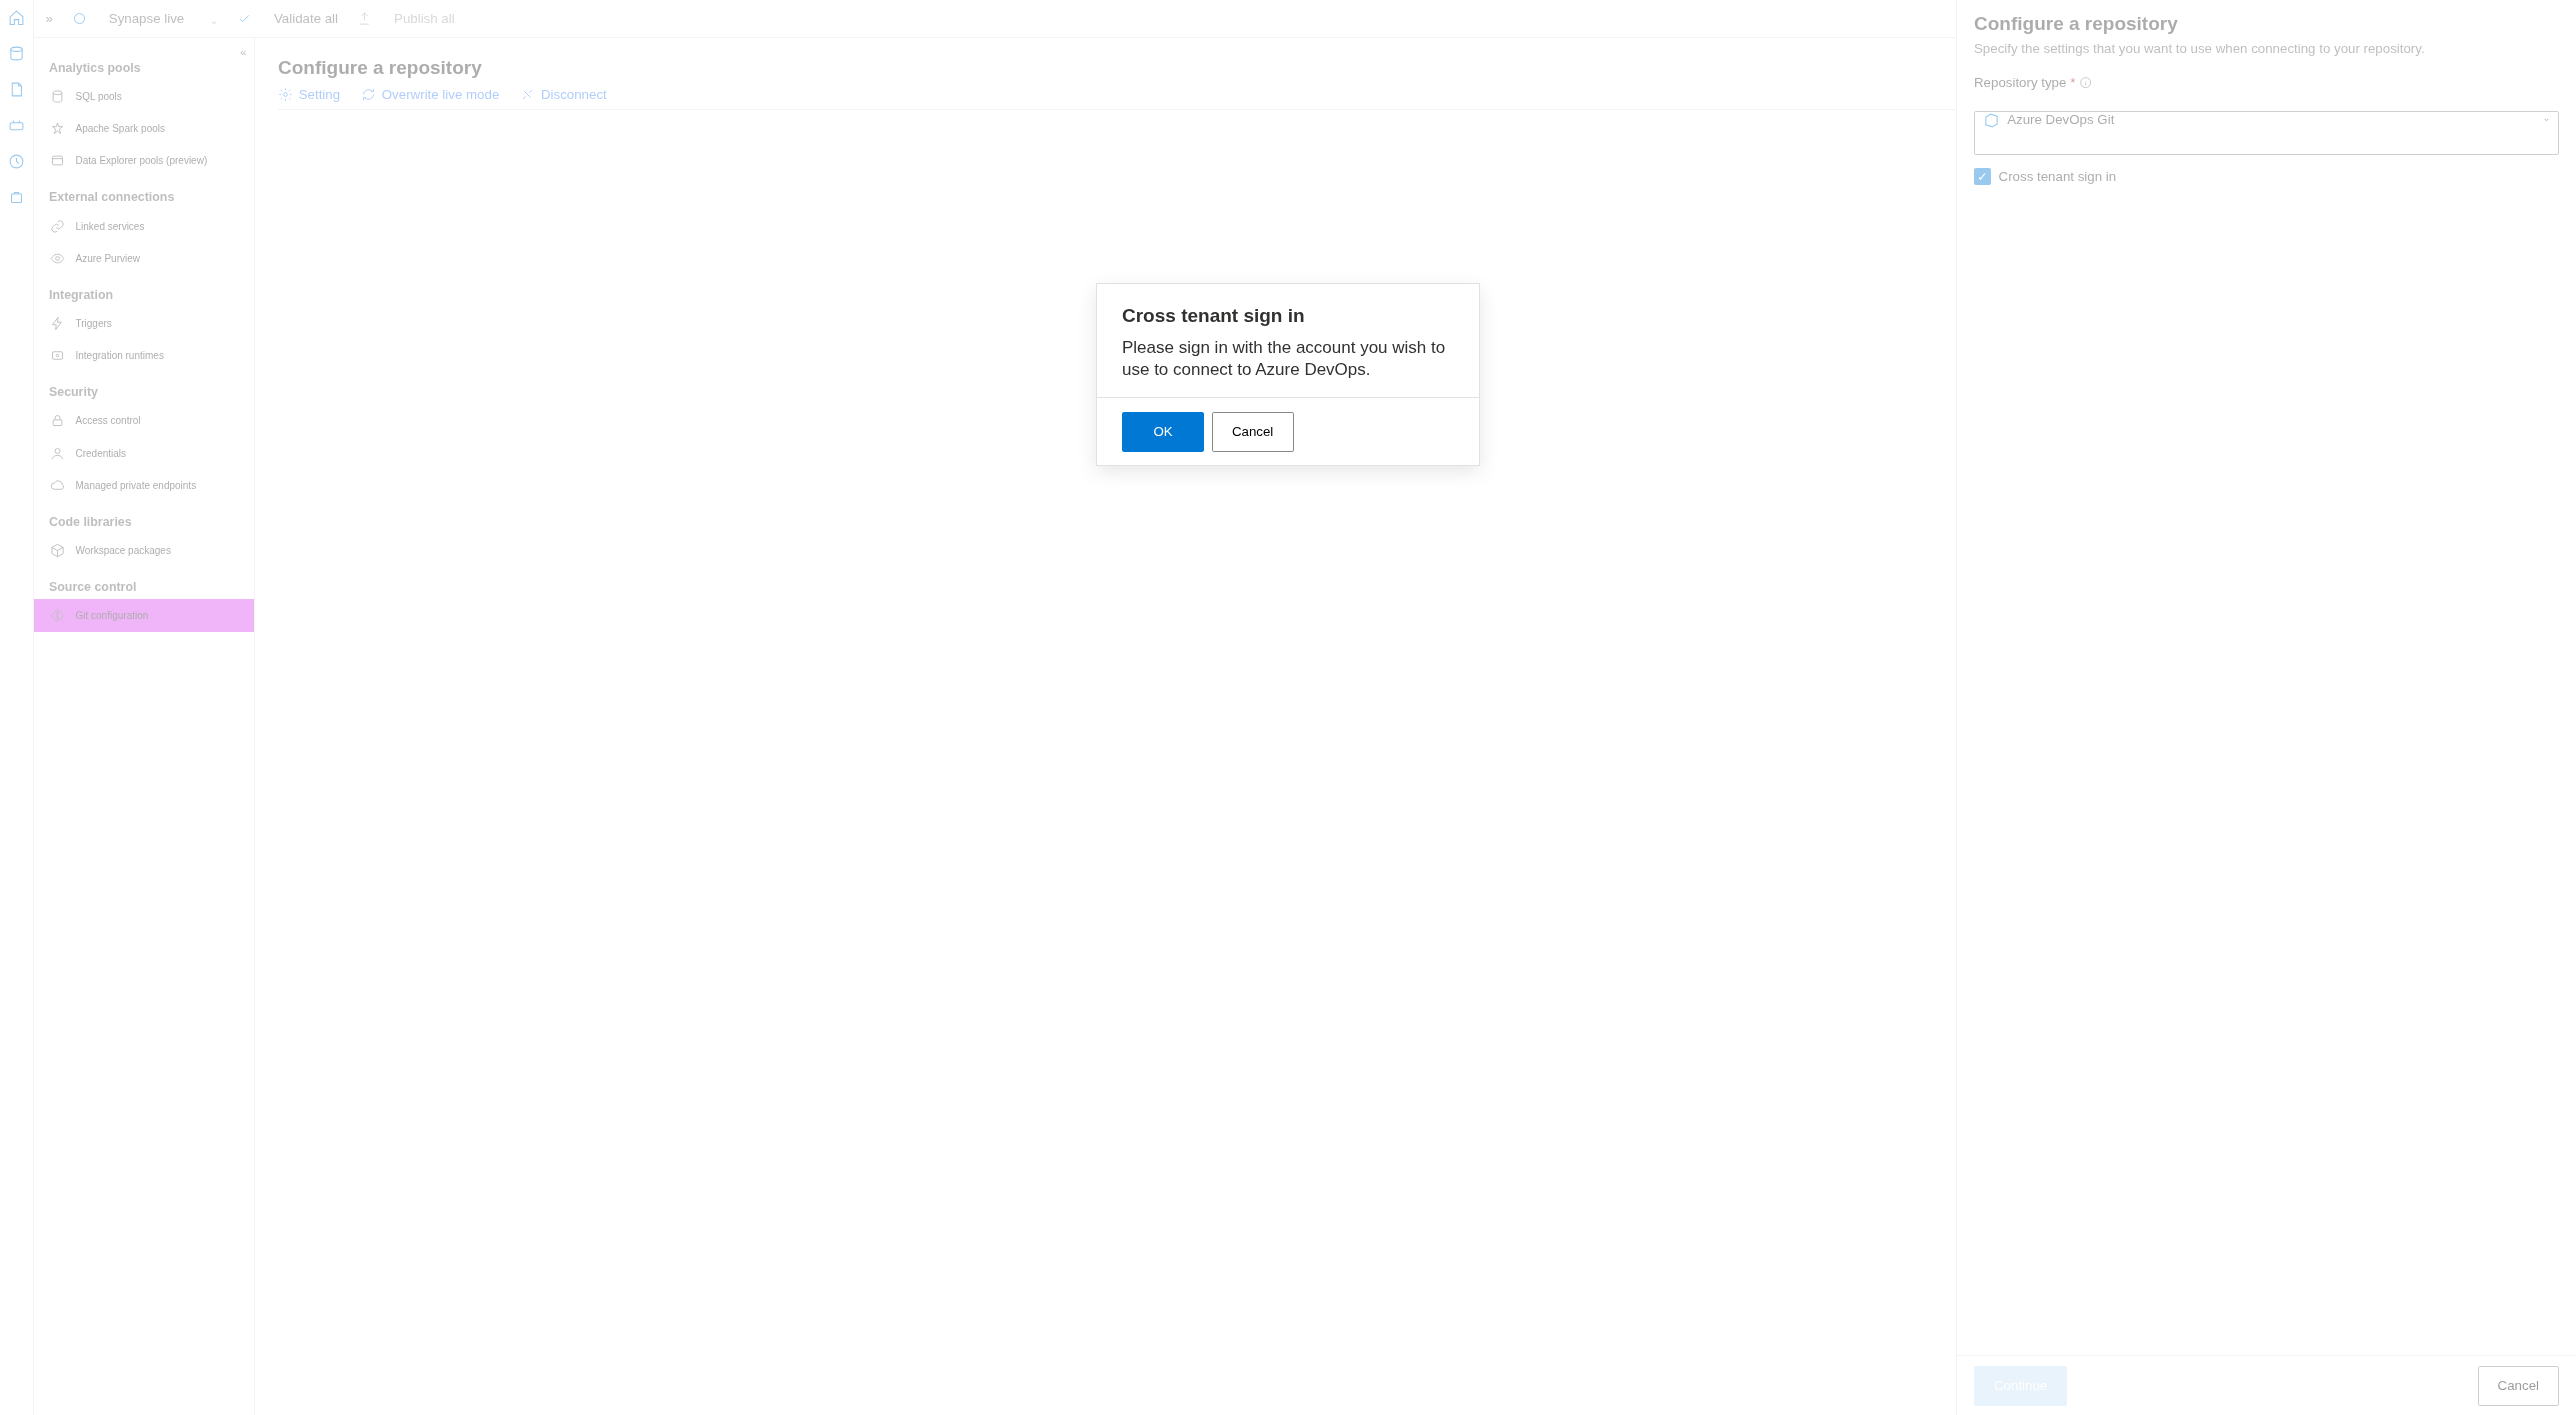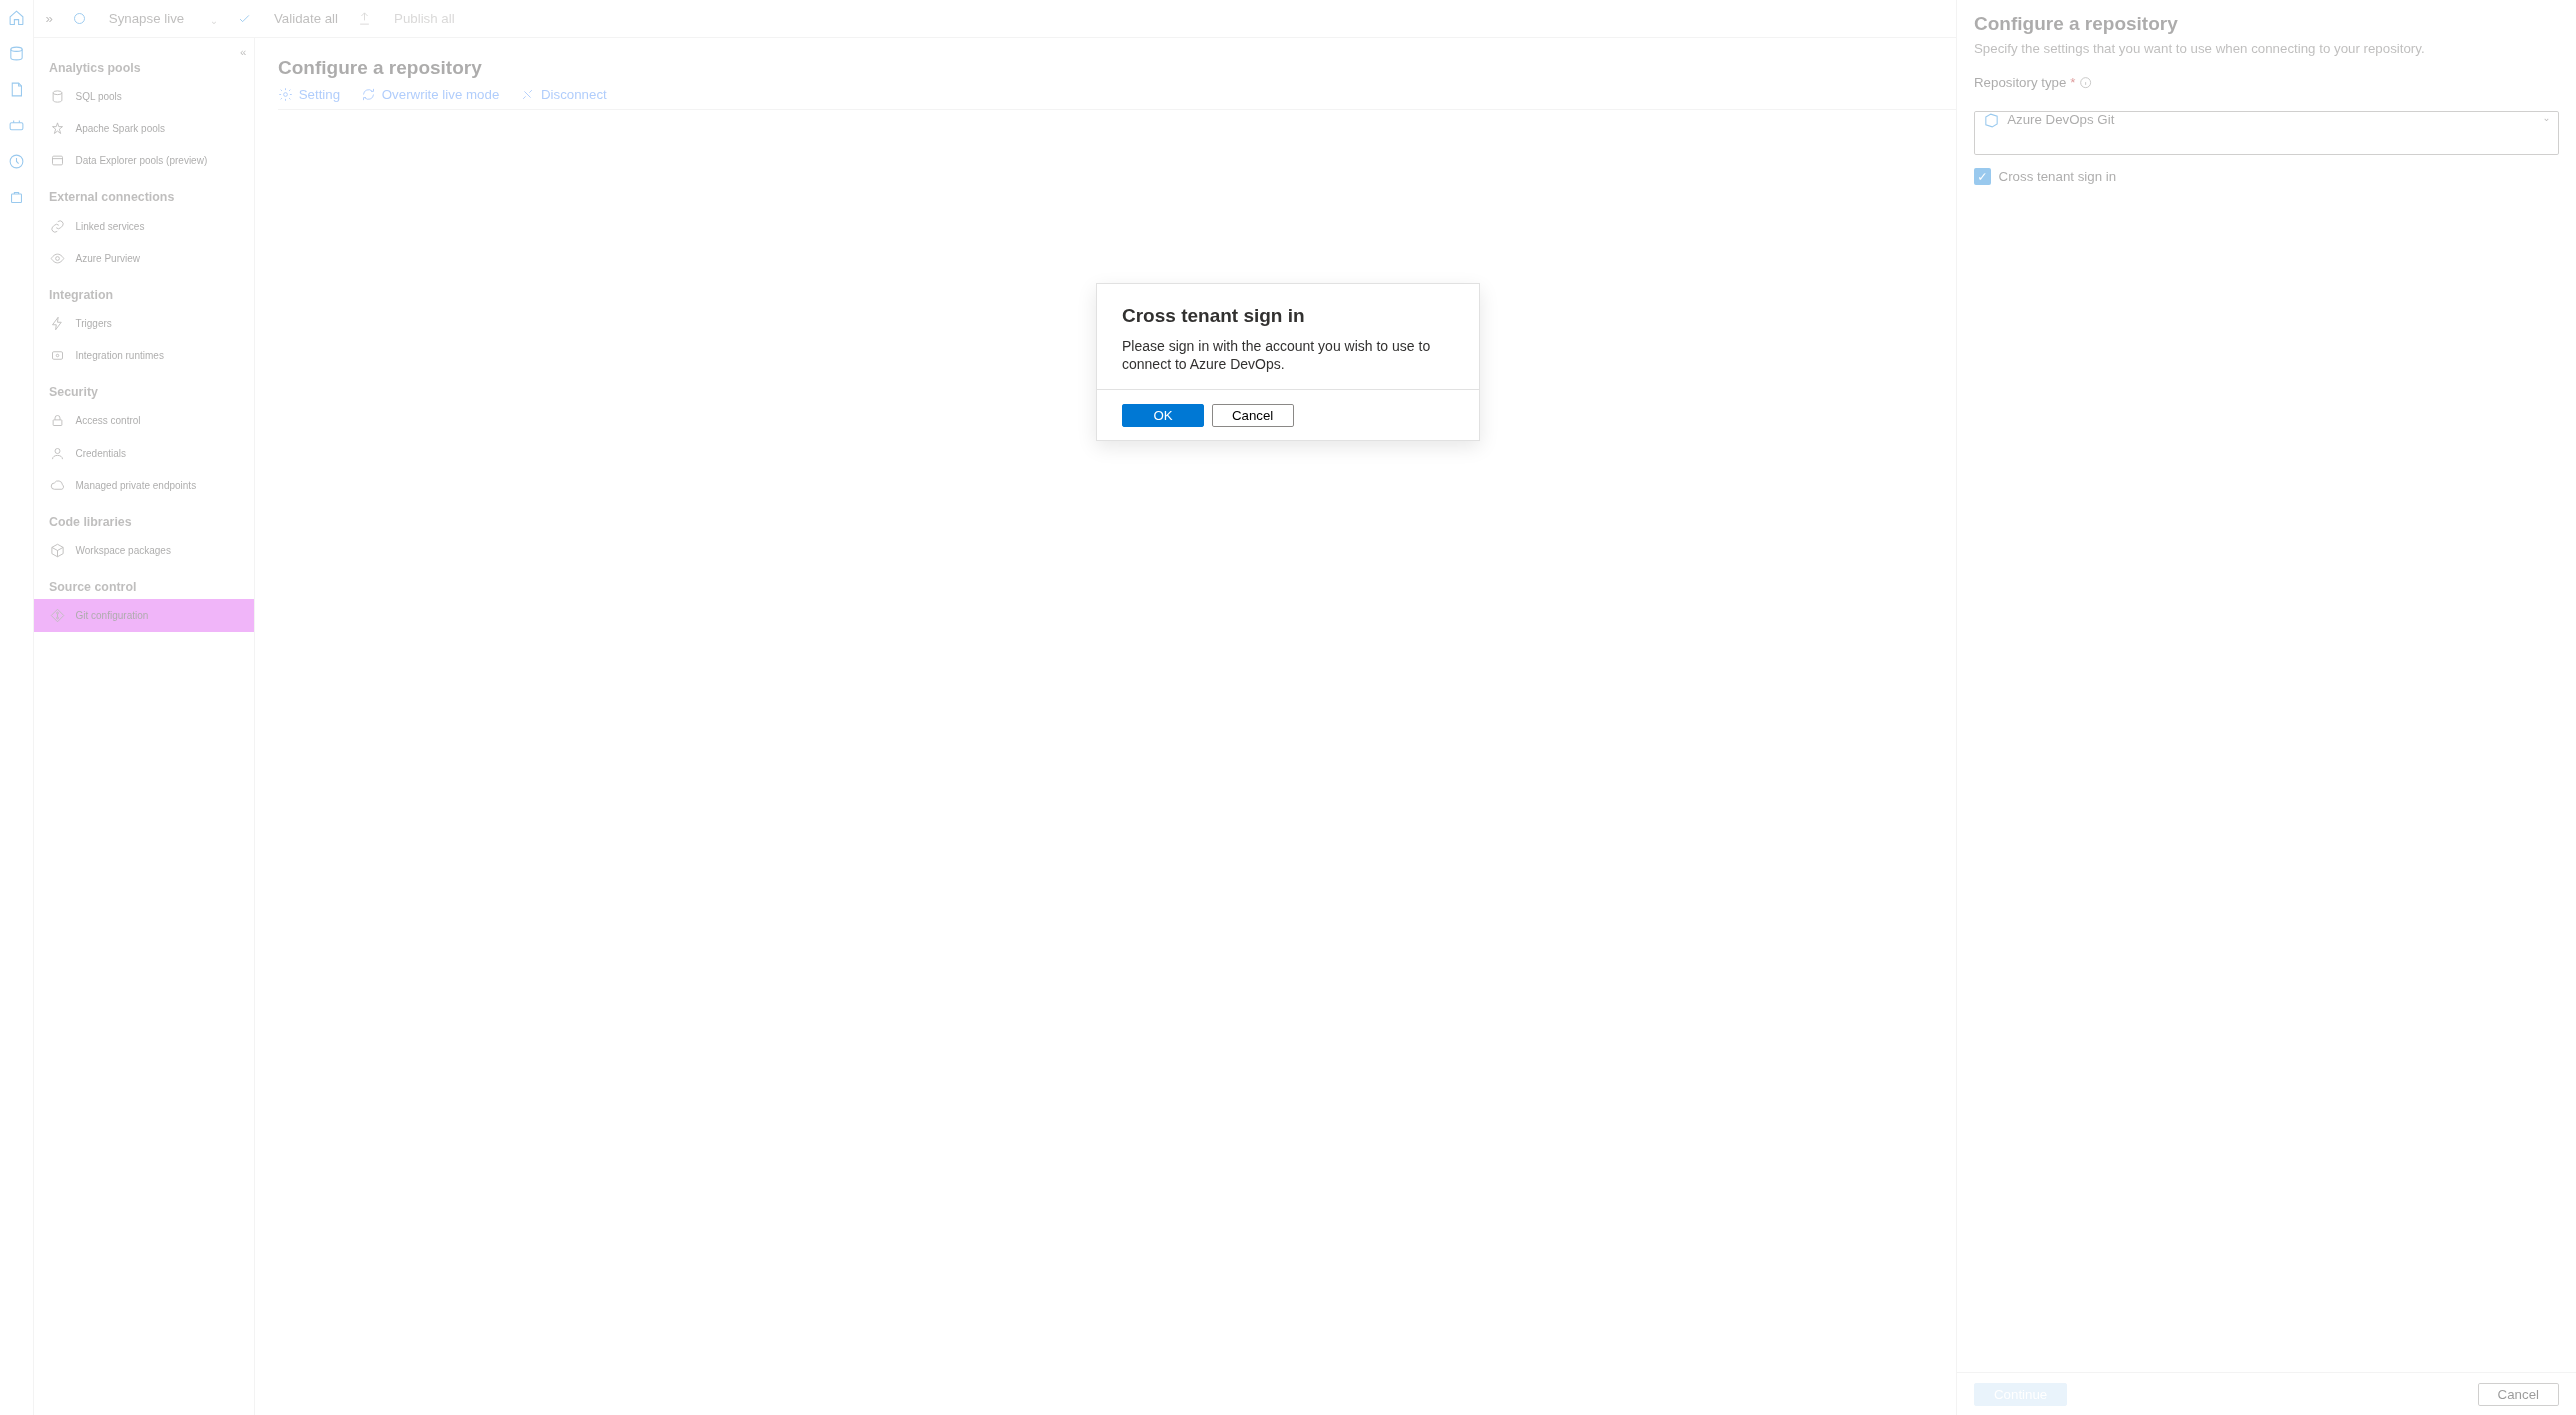--- a/index.html
+++ b/index.html
@@ -79,36 +79,36 @@
 .checkbox {
   width: 17px; height: 17px; background: #0078d4; border-radius: 1.9px;
   display: flex; align-items: center; justify-content: center; color: #fff;
   font-size: 12.4px;
 }
 .checkbox-label { font-size: 13.3px; color: #323130; display: flex; align-items: center; gap: 5.7px; }
 .rp-footer {
   border-top: 1px solid #e1e1e1; padding: 9.5px 17px;
   display: flex; justify-content: space-between; align-items: center;
 }
-.btn { height: 23px; padding: 0 19px; border: 1px solid #8a8886; background: #fff; border-radius: 1.9px; font-size: 13.3px; cursor: pointer; }
+.btn { height: 40px; padding: 0 19px; border: 1px solid #8a8886; background: #fff; border-radius: 1.9px; font-size: 13.3px; cursor: pointer; }
 .btn-primary { background: #0078d4; color: #fff; border-color: #0078d4; }
 .btn-primary.disabled { background: #c7e0f4; border-color: #c7e0f4; color: #fff; cursor: default; }
 
 
 .scrim { position: absolute; inset: 0; background: rgba(255,255,255,0.6); }
 
 
 .modal {
   position: absolute; top: 283px; left: 50%; transform: translateX(-50%);
   width: 384px; background: #fff; border: 1px solid #e1e1e1;
   box-shadow: 0 5.7px 19px rgba(0,0,0,0.1);
 }
 .modal-body { padding: 21px 25px 15px 25px; }
 .modal-body h3 { font-size: 19px; font-weight: 600; margin-bottom: 9.5px; }
-.modal-body p { font-size: 14px; color: #323130; line-height: 1.35; }
+.modal-body p { font-size: 17px; color: #323130; line-height: 1.35; }
 .modal-footer { border-top: 1px solid #e1e1e1; padding: 13.3px 25px; display: flex; gap: 7.6px; }
 .modal-footer .btn { min-width: 82px; }
 
 svg { fill: none; stroke: currentColor; stroke-width: 1.5; }
 </style>
 </head>
 <body>
 
 <div class="icon-rail">
   <div class="rail-icon">

